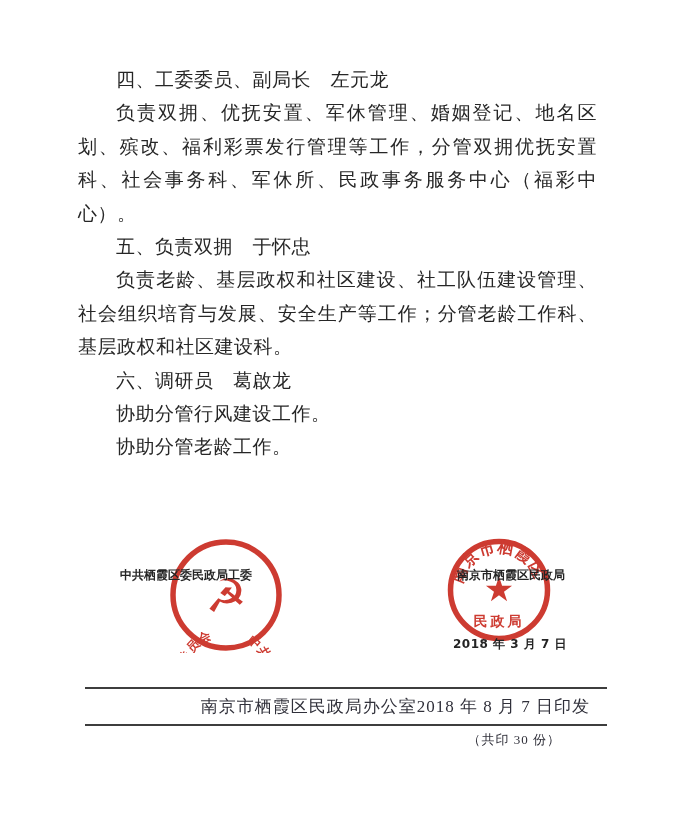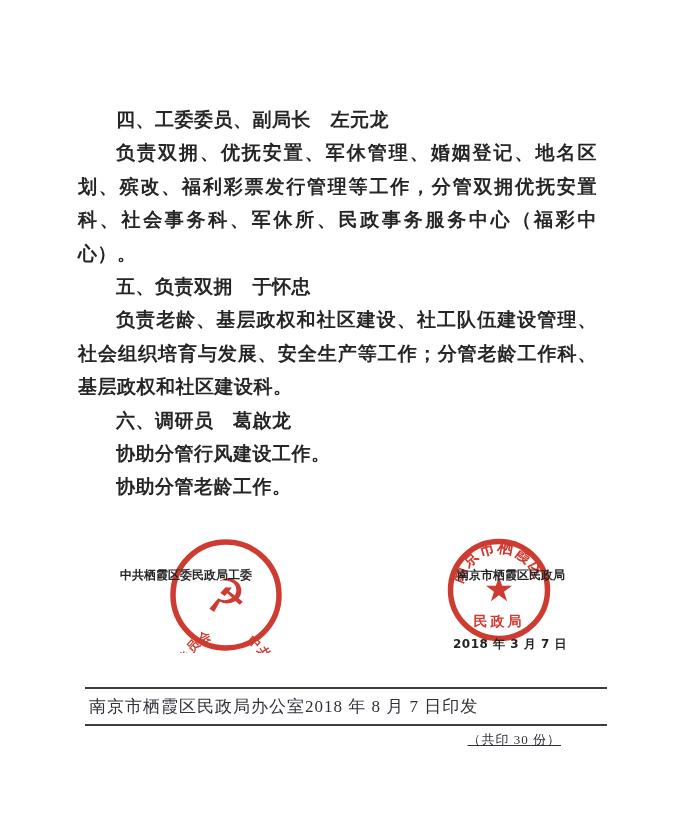--- a/index.html
+++ b/index.html
@@ -13,24 +13,23 @@
   }
   
   .content {
     position: absolute;
     left: 78px;
     top: 63px;
     width: 519px;
     color: #262626;
     font-size: 19px;
     line-height: 33.4px;
-    font-weight: 700;
+    font-weight: 400;
     text-align: justify;
     letter-spacing: 0.5px;
-    margin-top: 40px;
   }
   .content p { margin: 0; text-indent: 2em; }
   .content p.heading { text-align: left; }
   
   .sig-area { position: absolute; left: 0; top: 0; width: 673px; height: 840px; pointer-events: none; }
   .seal { position: absolute; opacity: 0.9; z-index: 1; }
   .seal-left  { left: 168px; top: 537px; width: 116px; height: 116px; }
   .seal-right { left: 446px; top: 537px; width: 106px; height: 106px; }
   .sig-text {
     position: absolute;
@@ -50,39 +49,38 @@
     left: 85px;
     top: 687px;
     width: 522px;
     border-top: 2px solid #3d3d3d;
     border-bottom: 2px solid #3d3d3d;
     z-index: 3;
     background: transparent;
   }
   .footer-row {
     display: flex;
-    justify-content: flex-start;
+    justify-content: flex-end;
     align-items: center;
     padding: 6px 17px 6px 4px;
     font-family: "Liberation Serif", "DejaVu Serif", serif;
     font-size: 17px;
     color: #30303a;
     letter-spacing: 1px;
     white-space: nowrap;
   }
   .copies {
     position: absolute;
     top: 731px;
     right: 112px;
     font-family: "Liberation Serif", "DejaVu Serif", serif;
     font-size: 13px;
     color: #30303a;
     letter-spacing: 1px;
     z-index: 3;
-    text-decoration: underline;
   }
 </style>
 </head>
 <body>
 
 <div class="page">
 
   <div class="content">
     <p class="heading">四、工委委员、副局长　左元龙</p>
     <p class="para">负责双拥、优抚安置、军休管理、婚姻登记、地名区划、殡改、福利彩票发行管理等工作，分管双拥优抚安置科、社会事务科、军休所、民政事务服务中心（福彩中心）。</p>

